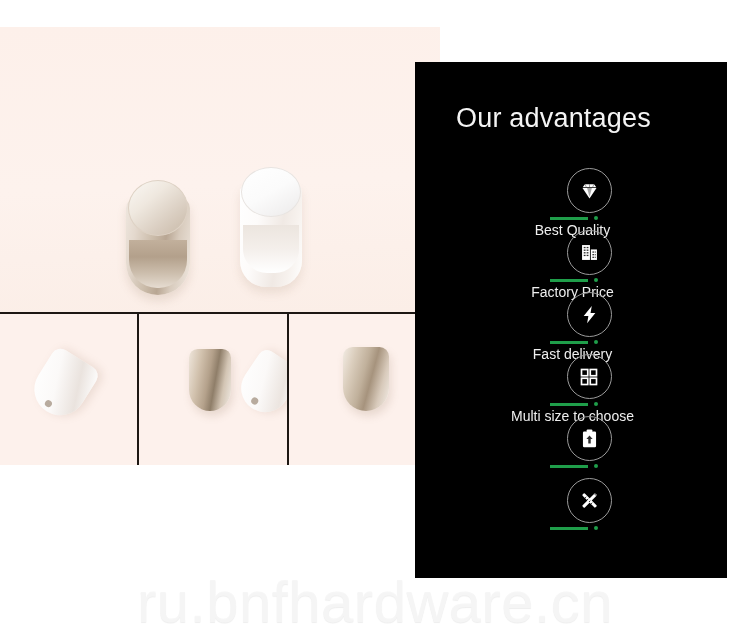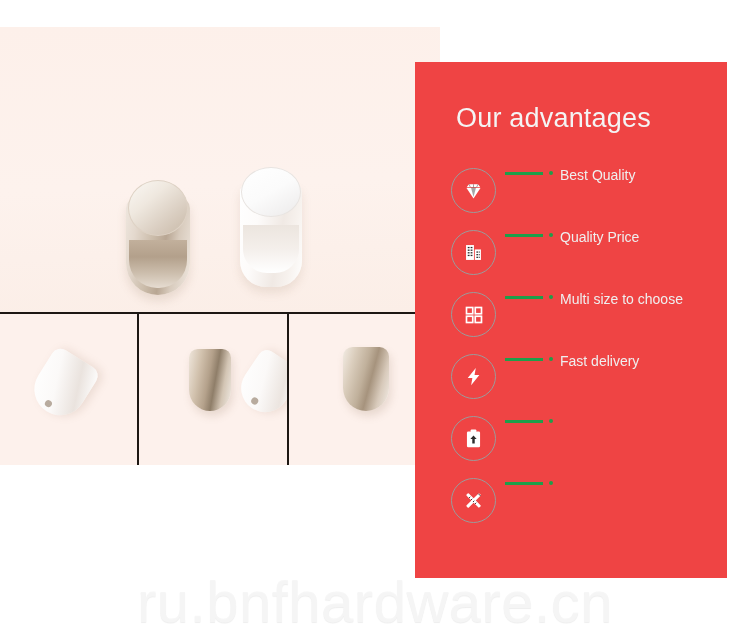--- a/index.html
+++ b/index.html
@@ -168,42 +168,43 @@
     box-shadow: 2px 5px 9px rgba(150,120,95,.2);
   }
 
   
   #advantages-panel {
     position: absolute;
     left: 415px;
     top: 62px;
     width: 312px;
     height: 516px;
-    background: #ef4444;
+    background: #000000;
   }
   #advantages-title {
     position: absolute;
     left: 41px;
     top: 41px;
     font-size: 27px;
     color: #f4f4f4;
     letter-spacing: .2px;
     white-space: nowrap;
   }
   #advantages-list {
     position: absolute;
     left: 0;
     top: 106px;
     width: 312px;
   }
   .advantage-item {
     position: relative;
     height: 62px;
     display: flex;
-    align-items: flex-start;
+    align-items: center;
+    flex-direction: column;
   }
   .adv-icon-ring {
     position: relative;
     flex: 0 0 auto;
     margin-left: 36px;
     width: 43px;
     height: 43px;
     border: 1px solid #9b9b9b;
     border-radius: 50%;
     display: flex;
@@ -343,52 +344,52 @@
               <rect x="18.0" y="13.8" width="1.1" height="1.4"></rect>
               <rect x="15.3" y="16.8" width="1.9" height="1.4"></rect>
               <rect x="18.0" y="16.8" width="1.1" height="1.4"></rect>
             </g>
           </svg>
         </span>
         <span class="adv-connector">
           <span class="line"></span>
             <span class="dot"></span>
         </span>
-        <span class="adv-label">Quality Price</span>
+        <span class="adv-label">Factory Price</span>
+      </div>
+
+      <div class="advantage-item">
+        <span class="adv-icon-ring">
+          <svg width="21" height="21" viewBox="0 0 24 24" aria-hidden="true">
+            <path d="M14.6 2.2L5.4 13.6h5.3l-1.4 8.3 9.4-11.6h-5.5l1.4-8.1z" fill="#ffffff"></path>
+          </svg>
+        </span>
+        <span class="adv-connector">
+          <span class="line"></span>
+            <span class="dot"></span>
+        </span>
+        <span class="adv-label">Fast delivery</span>
       </div>
 
       <div class="advantage-item">
         <span class="adv-icon-ring">
           <svg width="20" height="20" viewBox="0 0 24 24" aria-hidden="true">
             <g fill="none" stroke="#ffffff" stroke-width="2">
               <rect x="3" y="3" width="7.5" height="7.5"></rect>
               <rect x="13.5" y="3" width="7.5" height="7.5"></rect>
               <rect x="3" y="13.5" width="7.5" height="7.5"></rect>
               <rect x="13.5" y="13.5" width="7.5" height="7.5"></rect>
             </g>
           </svg>
         </span>
         <span class="adv-connector">
           <span class="line"></span>
             <span class="dot"></span>
         </span>
         <span class="adv-label">Multi size to choose</span>
-      </div>
-
-      <div class="advantage-item">
-        <span class="adv-icon-ring">
-          <svg width="21" height="21" viewBox="0 0 24 24" aria-hidden="true">
-            <path d="M14.6 2.2L5.4 13.6h5.3l-1.4 8.3 9.4-11.6h-5.5l1.4-8.1z" fill="#ffffff"></path>
-          </svg>
-        </span>
-        <span class="adv-connector">
-          <span class="line"></span>
-            <span class="dot"></span>
-        </span>
-        <span class="adv-label">Fast delivery</span>
       </div>
 
       <div class="advantage-item">
         <span class="adv-icon-ring">
           <svg width="21" height="21" viewBox="0 0 24 24" aria-hidden="true">
             <rect x="4.5" y="4" width="15" height="18" rx="1.4" fill="#ffffff"></rect>
             <rect x="8.8" y="1.6" width="6.4" height="3.4" rx="1" fill="#ffffff"></rect>
             <path d="M12 8.6l3.6 4.1h-2.2v5h-2.8v-5H8.4L12 8.6z" fill="#2c2c2c"></path>
           </svg>
         </span>

